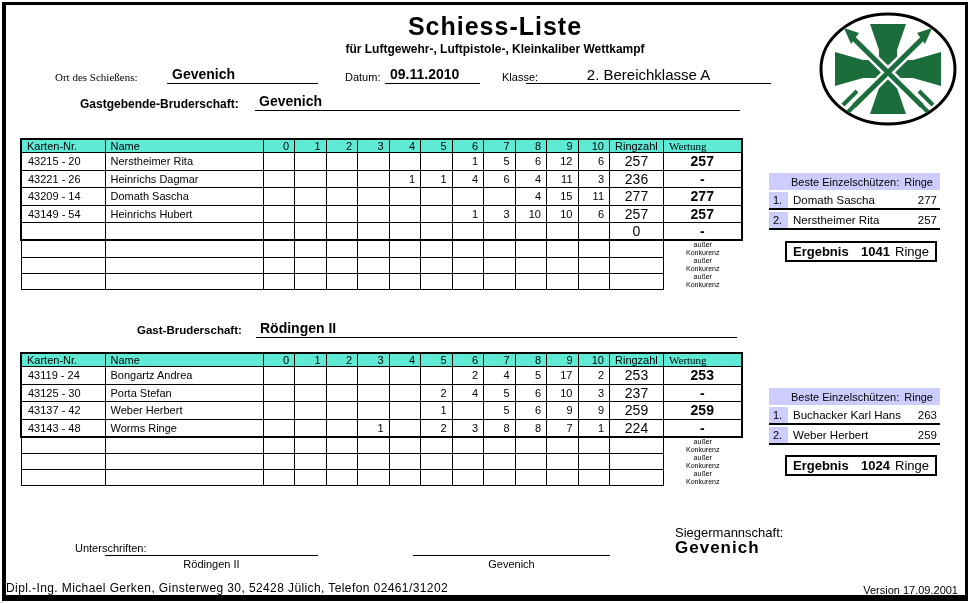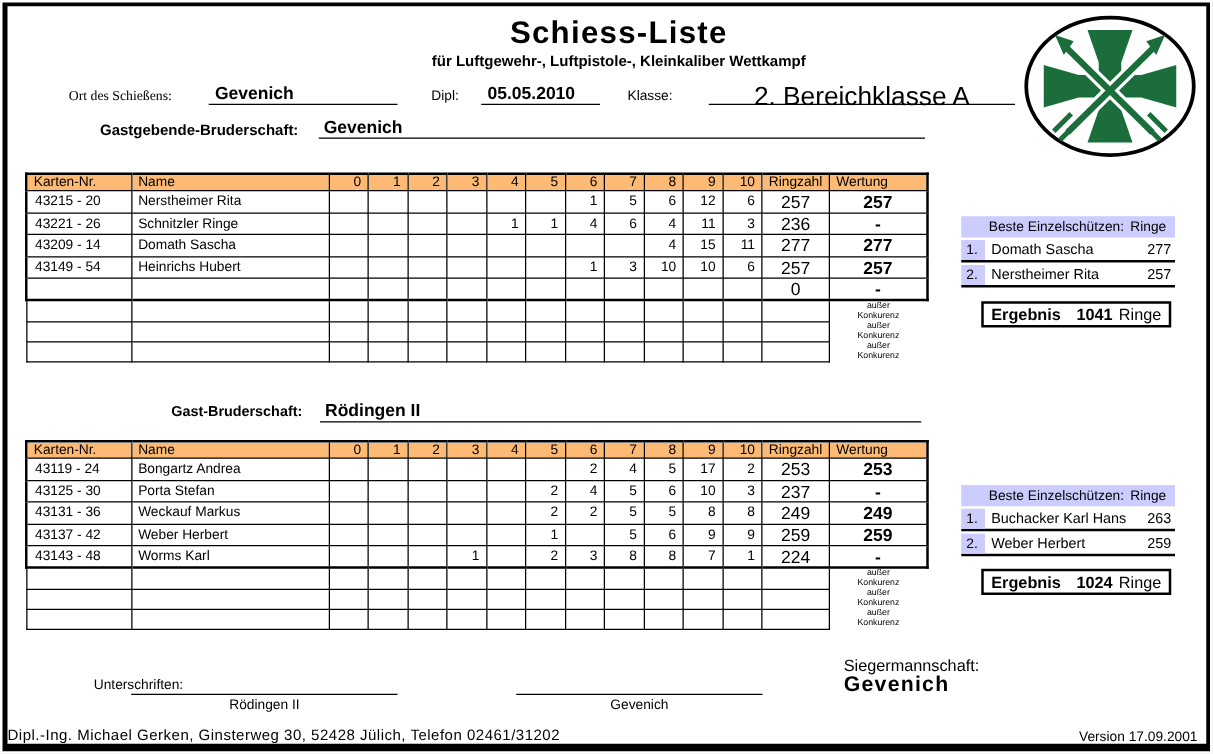--- a/index.html
+++ b/index.html
@@ -14,24 +14,24 @@
   .subtitle{left:20px;top:42px;width:950px;text-align:center;font-size:12px;font-weight:bold;}
 
   .lbl{font-size:11px;}
   .lbl-b{font-size:11.5px;font-weight:bold;}
   .fline{border-bottom:1px solid #000;height:18px;box-sizing:border-box;font-size:14px;font-weight:bold;white-space:nowrap;}
   .fline.center{text-align:center;font-weight:normal;}
 
   
   table.score{border-collapse:collapse;table-layout:fixed;font-size:11px;background:#fff;}
   table.score th,table.score td{border:1px solid #000;padding:0;overflow:hidden;white-space:nowrap;box-sizing:border-box;}
-  table.score tr.hdr th{background:#fdba74;font-weight:normal;height:13px;text-align:right;padding-right:5px;border-top:2px solid #000;}
+  table.score tr.hdr th{background:#5eead4;font-weight:normal;height:13px;text-align:right;padding-right:5px;border-top:2px solid #000;}
   table.score tr.hdr th.c0,table.score tr.hdr th.c1,table.score tr.hdr th.c13,table.score tr.hdr th.c14{text-align:left;padding-right:0;padding-left:5px;}
   table.score tr.hdr th.c0{border-left:2px solid #000;}
-  table.score tr.hdr th.c14{border-right:2px solid #000;}
+  table.score tr.hdr th.c14{border-right:2px solid #000;font-family:Liberation Serif, serif;}
   table.score tr.main td{height:17.5px;text-align:right;padding-right:5px;}
   table.score tr.main td.card{text-align:left;padding-left:6px;padding-right:0;margin-left:28px;}
   table.score tr.main td.name{text-align:left;padding-left:5px;padding-right:0;}
   table.score tr.main td.card{border-left:2px solid #000;}
   table.score tr.main td.ring{font-size:14px;text-align:center;padding-right:0;}
   table.score tr.main td.wert{font-size:14px;font-weight:bold;text-align:center;padding-right:0;border-right:2px solid #000;}
   table.score tr.last td{border-bottom:2px solid #000;}
   table.score tr.extra td{height:15.5px;}
   table.score tr.extra td.note{border:none;font-size:7px;line-height:8px;white-space:normal;
         text-align:center;vertical-align:middle;padding:0 12px;}
@@ -49,21 +49,21 @@
         font-size:13px;font-weight:bold;padding:0 6px;box-sizing:border-box;background:#fff;}
   .ebox .evalue{margin-left:auto;}
   .ebox .eunit{font-weight:normal;margin-left:5px;}
 
   
   .winner-label{font-size:13px;}
   .winner-value{font-size:17px;font-weight:bold;letter-spacing:1px;}
   .sigline{border-bottom:1px solid #000;height:17px;}
   .siglabel{font-size:11px;text-align:center;}
   .credit{font-size:12px;letter-spacing:0.4px;}
-  .version{font-size:11px;}
+  .version{font-size:11px;text-decoration:underline;}
 </style>
 </head>
 <body>
 
 <div class="page">
   <div class="frame"></div>
 
   <div class="abs title">Schiess-Liste</div>
   <div class="abs subtitle">für Luftgewehr-, Luftpistole-, Kleinkaliber Wettkampf</div>
 
@@ -80,24 +80,24 @@
       <polygon points="26,16 41,21 33,32" fill="#1b6e3c"></polygon>
       <line x1="30" y1="100" x2="44" y2="86" stroke="#1b6e3c" stroke-width="4"></line>
       <line x1="25" y1="93" x2="39" y2="79" stroke="#1b6e3c" stroke-width="4"></line>
       <line x1="110" y1="100" x2="96" y2="86" stroke="#1b6e3c" stroke-width="4"></line>
       <line x1="115" y1="93" x2="101" y2="79" stroke="#1b6e3c" stroke-width="4"></line>
     </svg>
   </div>
 
   <div class="abs lbl" style="left:55px;top:71px;font-family:Liberation Serif, serif;">Ort des Schießens:</div>
   <div class="abs fline" style="left:167px;top:66px;width:151px;padding-left:5px;">Gevenich</div>
-  <div class="abs lbl" style="left:345px;top:71px;">Dipl:</div>
-  <div class="abs fline" style="left:385px;top:66px;width:95px;padding-left:5px;">05.05.2010</div>
+  <div class="abs lbl" style="left:345px;top:71px;">Datum:</div>
+  <div class="abs fline" style="left:385px;top:66px;width:95px;padding-left:5px;">09.11.2010</div>
   <div class="abs lbl" style="left:502px;top:71px;">Klasse:</div>
-  <div class="abs fline center" style="left:567px;top:66px;width:245px;font-size:21px;">2. Bereichklasse A</div>
+  <div class="abs fline center" style="left:526px;top:66px;width:245px;font-size:15px;">2. Bereichklasse A</div>
 
   <div class="abs lbl-b" style="left:80px;top:97px;font-size:12px;">Gastgebende-Bruderschaft:</div>
   <div class="abs fline" style="left:255px;top:93px;width:485px;padding-left:4px;">Gevenich</div>
 
   <table class="abs score" style="left:20px;top:138px;">
       <colgroup>
         <col style="width: 84px;">
         <col style="width: 158px;">
         <col style="width: 31.5px;">
         <col style="width: 31.5px;">
@@ -143,21 +143,21 @@
           <td class="s">1</td>
           <td class="s">5</td>
           <td class="s">6</td>
           <td class="s">12</td>
           <td class="s">6</td>
           <td class="ring">257</td>
           <td class="wert">257</td>
         </tr>
         <tr class="main">
           <td class="card">43221 - 26</td>
-          <td class="name">Schnitzler Ringe</td>
+          <td class="name">Heinrichs Dagmar</td>
           <td class="s"></td>
           <td class="s"></td>
           <td class="s"></td>
           <td class="s"></td>
           <td class="s">1</td>
           <td class="s">1</td>
           <td class="s">4</td>
           <td class="s">6</td>
           <td class="s">4</td>
           <td class="s">11</td>
@@ -359,56 +359,39 @@
           <td class="s">2</td>
           <td class="s">4</td>
           <td class="s">5</td>
           <td class="s">6</td>
           <td class="s">10</td>
           <td class="s">3</td>
           <td class="ring">237</td>
           <td class="wert">-</td>
         </tr>
         <tr class="main">
-          <td class="card">43131 - 36</td>
-          <td class="name">Weckauf Markus</td>
-          <td class="s"></td>
-          <td class="s"></td>
-          <td class="s"></td>
-          <td class="s"></td>
-          <td class="s"></td>
-          <td class="s">2</td>
-          <td class="s">2</td>
-          <td class="s">5</td>
-          <td class="s">5</td>
-          <td class="s">8</td>
-          <td class="s">8</td>
-          <td class="ring">249</td>
-          <td class="wert">249</td>
-        </tr>
-        <tr class="main">
           <td class="card">43137 - 42</td>
           <td class="name">Weber Herbert</td>
           <td class="s"></td>
           <td class="s"></td>
           <td class="s"></td>
           <td class="s"></td>
           <td class="s"></td>
           <td class="s">1</td>
           <td class="s"></td>
           <td class="s">5</td>
           <td class="s">6</td>
           <td class="s">9</td>
           <td class="s">9</td>
           <td class="ring">259</td>
           <td class="wert">259</td>
         </tr>
         <tr class="main last">
           <td class="card">43143 - 48</td>
-          <td class="name">Worms Karl</td>
+          <td class="name">Worms Ringe</td>
           <td class="s"></td>
           <td class="s"></td>
           <td class="s"></td>
           <td class="s">1</td>
           <td class="s"></td>
           <td class="s">2</td>
           <td class="s">3</td>
           <td class="s">8</td>
           <td class="s">8</td>
           <td class="s">7</td>

